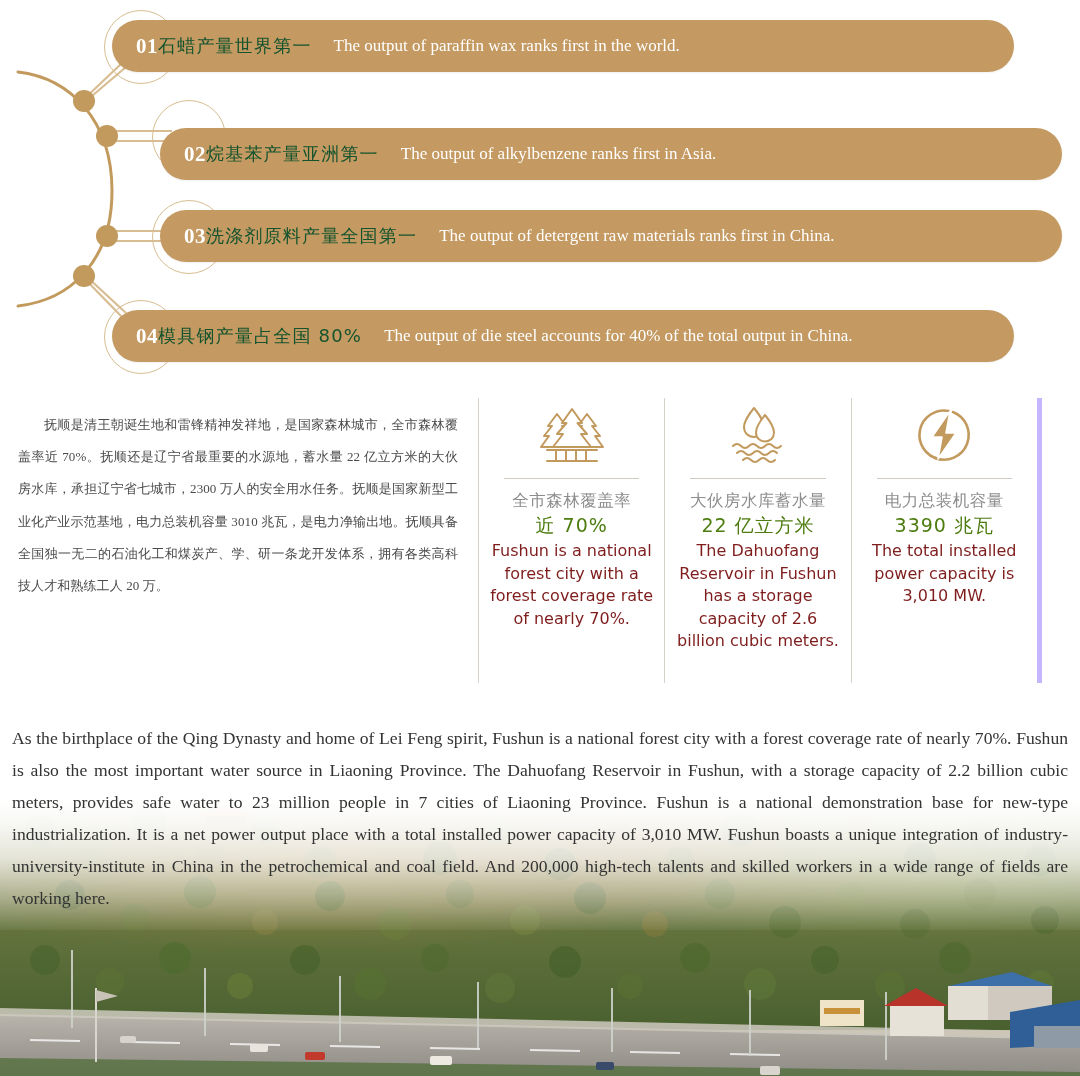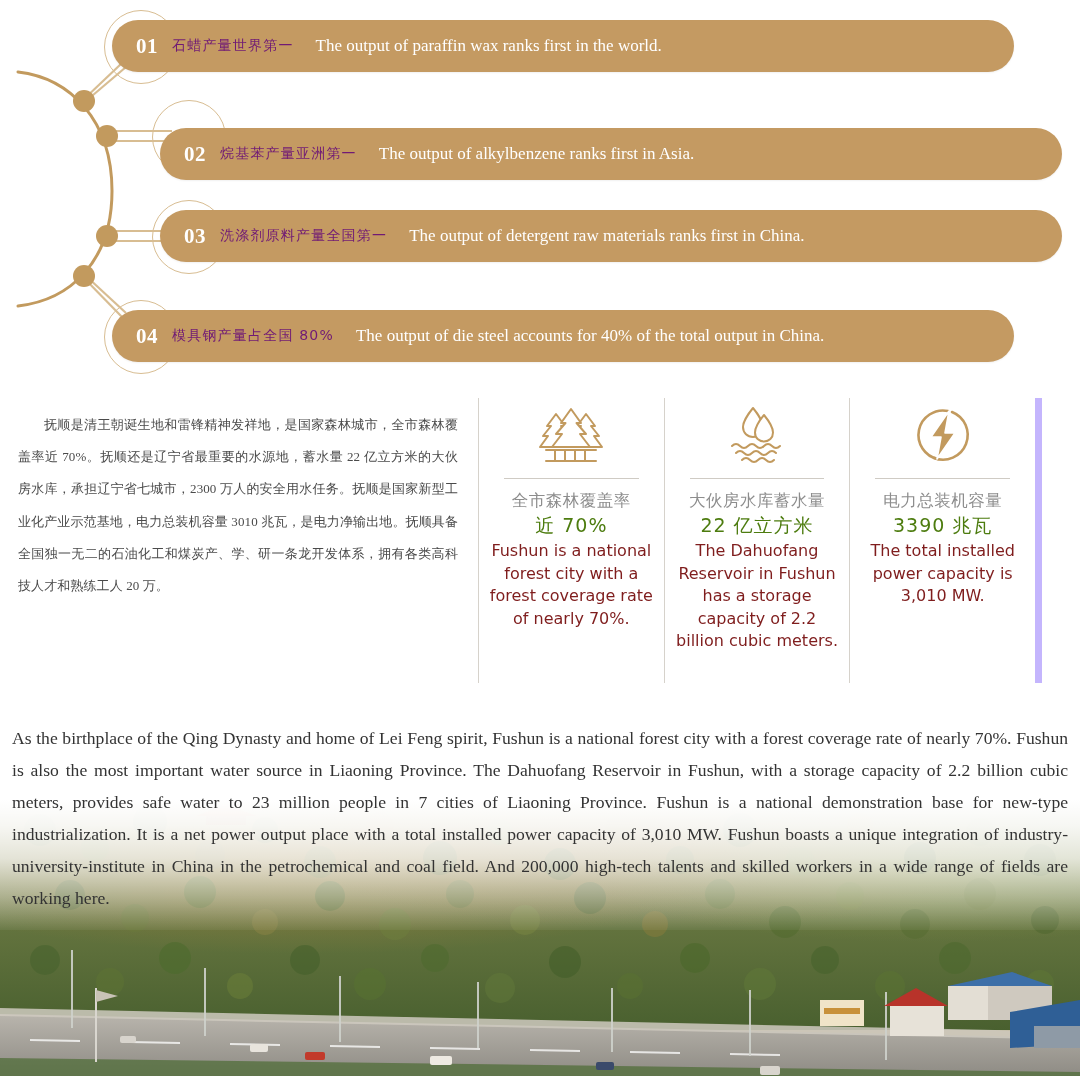--- a/index.html
+++ b/index.html
@@ -20,23 +20,23 @@
     display:flex;align-items:center;
     box-sizing:border-box;
     box-shadow:0 1px 2px rgba(0,0,0,0.06);
   }
   .bar .num{
     font-family:"Liberation Serif","DejaVu Serif",serif;
     font-weight:bold;color:#ffffff;font-size:21px;
     letter-spacing:0.5px;line-height:1;
   }
   .bar .cn{
-    color:#701a75;font-size:14px;
+    color:#14532d;font-size:18px;
     font-family:"DejaVu Sans","Liberation Sans",sans-serif;
-    margin-left:14px;letter-spacing:1.2px;white-space:nowrap;
+    letter-spacing:1.2px;white-space:nowrap;
   }
   .bar .en{
     color:#ffffff;font-size:17px;
     font-family:"Liberation Serif","DejaVu Serif",serif;
     margin-left:22px;white-space:nowrap;
   }
 
   
   .cap-ring{
     position:absolute;width:72px;height:72px;border-radius:50%;
@@ -58,21 +58,21 @@
     position:absolute;left:478px;top:10px;width:564px;height:285px;
     display:flex;
   }
   .stat{
     flex:1;position:relative;
     display:flex;flex-direction:column;align-items:center;
     padding:0 8px;box-sizing:border-box;
   }
   .stat + .stat{border-left:1px solid #d6d2cb;}
   .stat:first-child{border-left:1px solid #d6d2cb;}
-  .stat:last-child{border-right:7px solid #c4b5fd;}
+  .stat:last-child{border-right:5px solid #c4b5fd;}
 
   .stat .icon{height:66px;display:flex;align-items:center;justify-content:center;margin-top:4px;}
   .stat .rule{width:80%;height:1px;background:#cfcbc4;margin:10px 0 12px 0;}
   .stat .cn-label{
     font-family:"DejaVu Sans","Liberation Sans",sans-serif;
     font-size:16.5px;color:#8d8d8d;letter-spacing:0.5px;line-height:1.2;
     white-space:nowrap;
   }
   .stat .big{
     font-family:"DejaVu Sans","Liberation Sans",sans-serif;
@@ -199,21 +199,21 @@
 
             <path d="M10 42 q4 -4 8 0 t8 0 t8 0 t8 0 t8 0 t8 0"></path>
             <path d="M14 49 q4 -4 8 0 t8 0 t8 0 t8 0 t8 0"></path>
             <path d="M20 56 q4 -4 8 0 t8 0 t8 0 t8 0"></path>
           </g>
         </svg>
       </div>
       <div class="rule"></div>
       <div class="cn-label">大伙房水库蓄水量</div>
       <div class="big">22 亿立方米</div>
-      <div class="en-desc">The Dahuofang Reservoir in Fushun has a storage capacity of 2.2 billion cubic meters.</div>
+      <div class="en-desc">The Dahuofang Reservoir in Fushun has a storage capacity of 2.6 billion cubic meters.</div>
     </div>
 
     <div class="stat">
       <div class="icon">
         <svg width="70" height="62" viewBox="0 0 70 62">
           <g fill="none" stroke="#c29a5e" stroke-width="2.6" stroke-linejoin="round" stroke-linecap="round">
             <path d="M44 8 A24 24 0 1 1 26 54"></path>
             <path d="M26 54 A24 24 0 0 1 44 8" stroke="none"></path>
             <path d="M30 55 A24 24 0 0 1 40 7"></path>
           </g>

